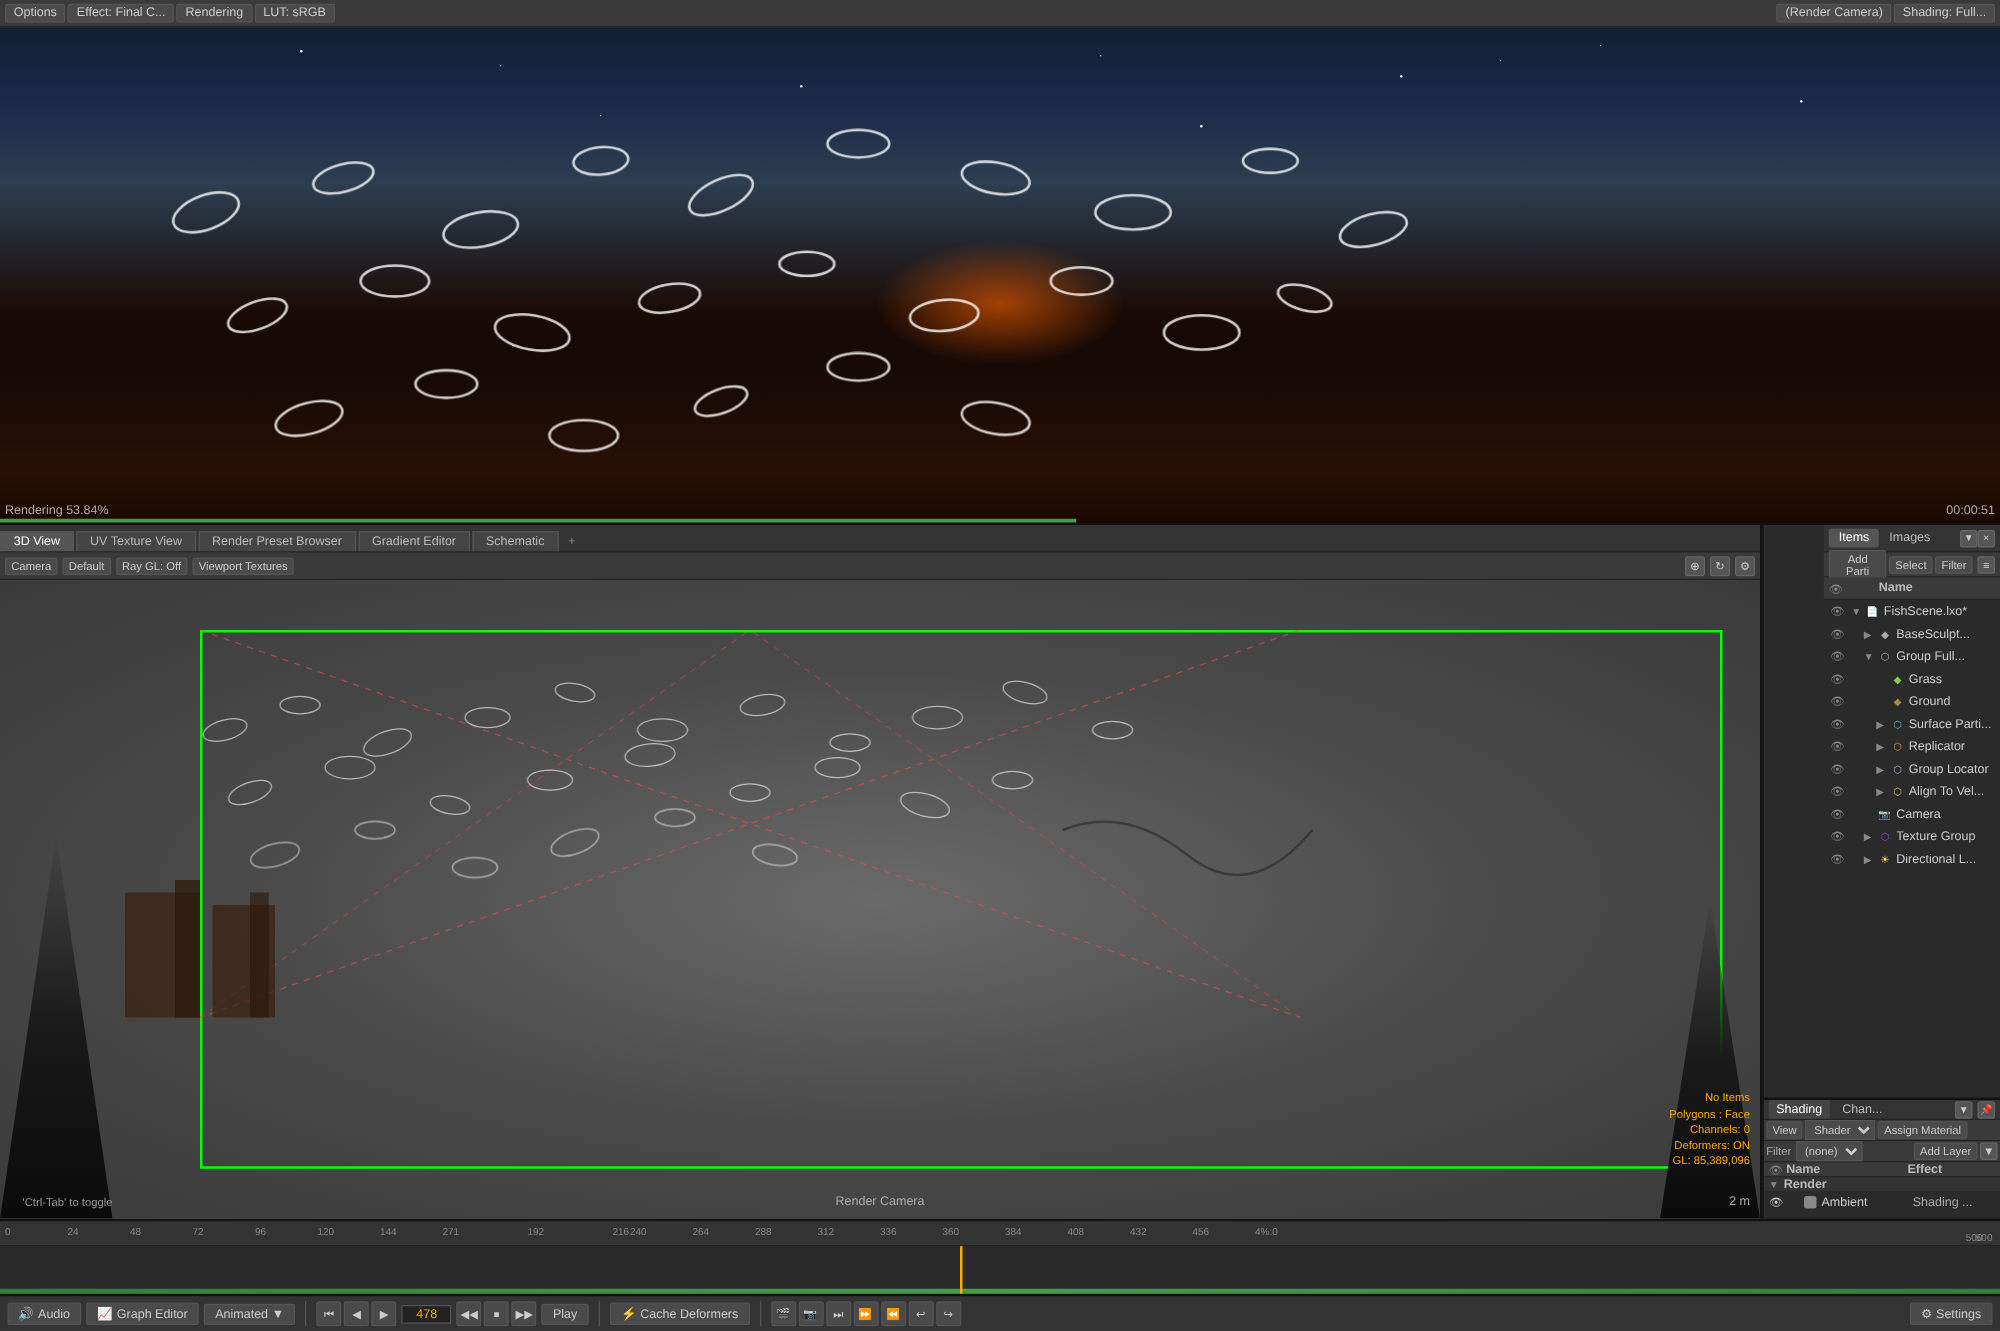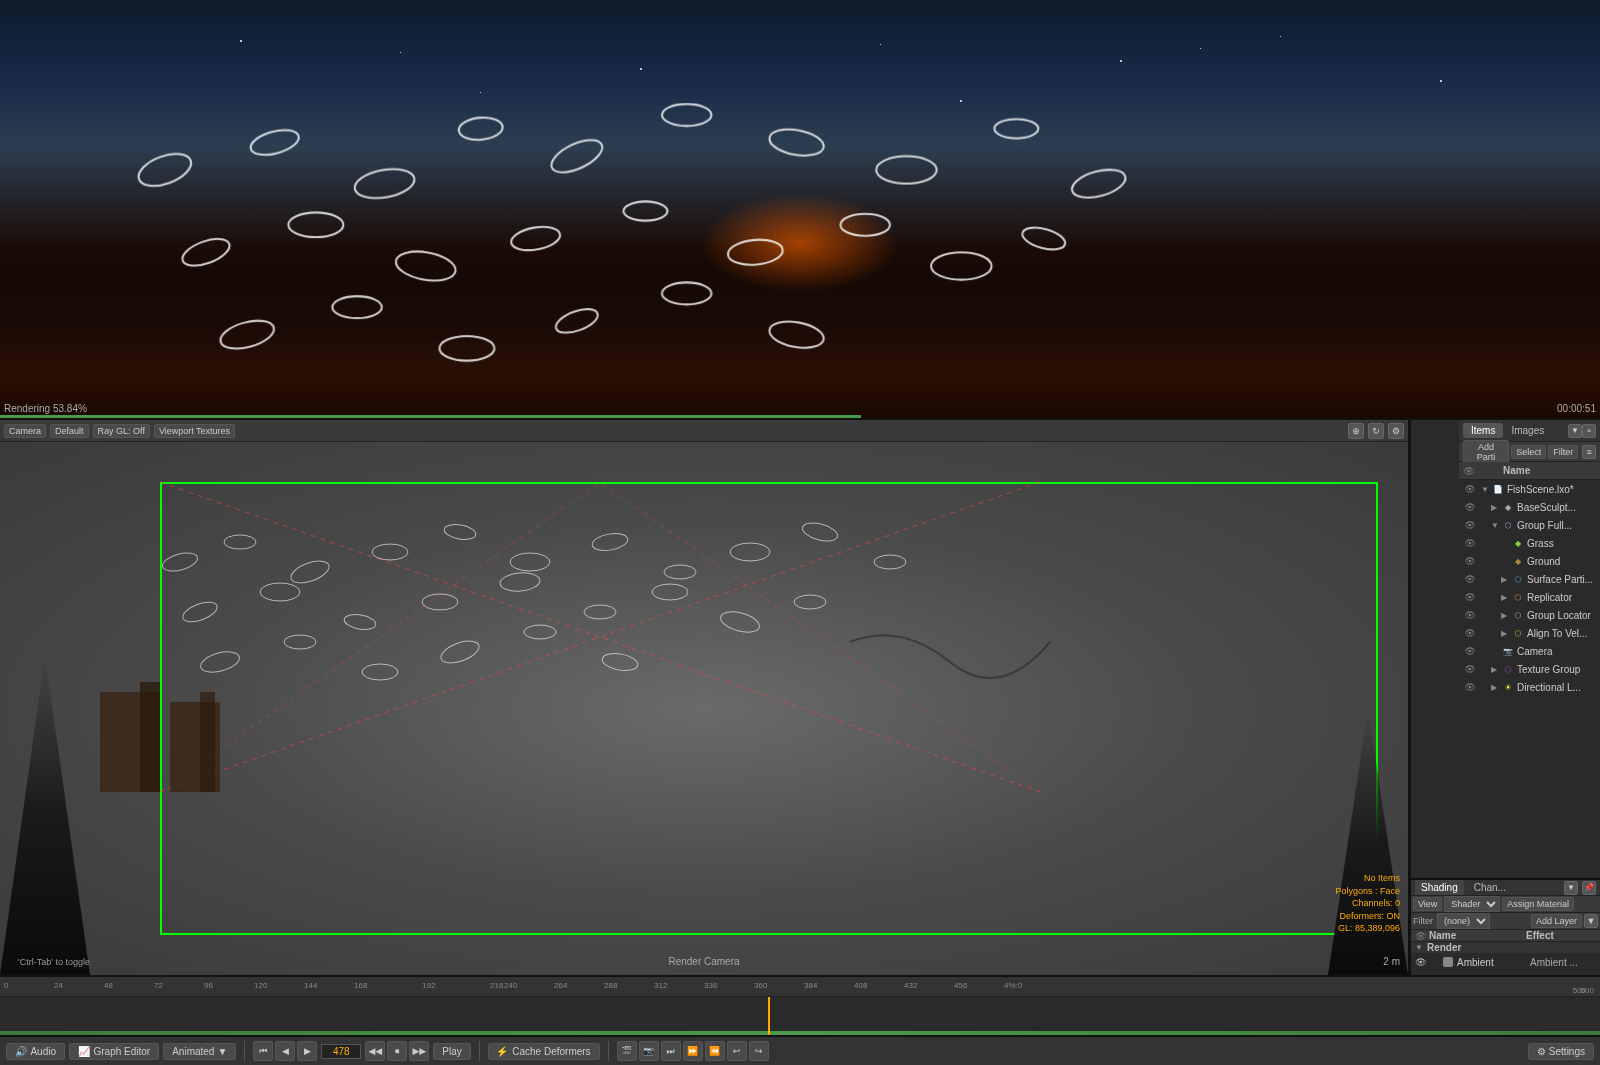--- a/index.html
+++ b/index.html
@@ -617,20 +617,29 @@
       left: 0;
       right: 0;
       height: 35%;
       background: linear-gradient(0deg, #1a0800 0%, #2a1005 30%, transparent 100%);
     }
   </style>
 </head>
 <body>
 
 <div class="render-viewport">
+  <div class="render-toolbar">
+    <button class="toolbar-btn">Options</button>
+    <button class="toolbar-btn">Effect: Final C...</button>
+    <button class="toolbar-btn">Rendering</button>
+    <button class="toolbar-btn">LUT: sRGB</button>
+    <span style="flex:1"></span>
+    <button class="toolbar-btn">(Render Camera)</button>
+    <button class="toolbar-btn">Shading: Full...</button>
+  </div>
 
   <div class="render-canvas">
 
     <div class="stars">
 
       <div class="star" style="width:2px;height:2px;top:5%;left:15%"></div>
       <div class="star" style="width:1px;height:1px;top:8%;left:25%"></div>
       <div class="star" style="width:2px;height:2px;top:12%;left:40%"></div>
       <div class="star" style="width:1px;height:1px;top:6%;left:55%"></div>
       <div class="star" style="width:2px;height:2px;top:10%;left:70%"></div>
@@ -682,20 +691,28 @@
 
   <div class="render-status">Rendering  53.84%</div>
   <div class="render-time">00:00:51</div>
   <div class="render-progress" style="width:53.84%"></div>
 </div>
 
 <div class="middle-section">
 
   <div class="viewport-3d">
 
+    <div class="viewport-tabs">
+      <div class="viewport-tab active">3D View</div>
+      <div class="viewport-tab">UV Texture View</div>
+      <div class="viewport-tab">Render Preset Browser</div>
+      <div class="viewport-tab">Gradient Editor</div>
+      <div class="viewport-tab">Schematic</div>
+      <div class="viewport-tab-add">+</div>
+    </div>
 
     <div class="viewport-3d-toolbar">
       <button class="small-btn">Camera</button>
       <button class="small-btn">Default</button>
       <button class="small-btn">Ray GL: Off</button>
       <button class="small-btn">Viewport Textures</button>
       <span style="flex:1"></span>
       <div class="corner-icon">⊕</div>
       <div class="corner-icon">↻</div>
       <div class="corner-icon">⚙</div>
@@ -942,21 +959,21 @@
           <span class="shader-section-label">Render</span>
         </div>
 
         <div style="overflow-y:auto;">
 
           <div class="shader-item">
             <div style="width:14px;font-size:9px;">👁</div>
             <span class="tree-indent" style="width:14px"></span>
             <div class="shader-color" style="background:#888888;"></div>
             <span class="shader-name">Ambient</span>
-            <span class="shader-effect">Ambient ...</span>
+            <span class="shader-effect">Shading ...</span>
           </div>
 
           <div class="shader-item">
 
             <span class="tree-indent" style="width:14px"></span>
 
             <span class="shader-name">Depth Out...</span>
             <span class="shader-effect">Depth</span>
           </div>
 
@@ -973,21 +990,21 @@
   <div class="timeline-ruler">
 
     <div style="position:relative;width:100%;height:16px;overflow:hidden;">
       <div class="ruler-mark" style="left:0px;">0</div>
       <div class="ruler-mark" style="left:50px;">24</div>
       <div class="ruler-mark" style="left:100px;">48</div>
       <div class="ruler-mark" style="left:150px;">72</div>
       <div class="ruler-mark" style="left:200px;">96</div>
       <div class="ruler-mark" style="left:250px;">120</div>
       <div class="ruler-mark" style="left:300px;">144</div>
-      <div class="ruler-mark" style="left:350px;">168</div>
+      <div class="ruler-mark" style="left:350px;">271</div>
       <div class="ruler-mark" style="left:400px;margin-left:18px;">192</div>
       <div class="ruler-mark" style="left:450px;margin-left:36px;">216</div>
       <div class="ruler-mark" style="left:500px;">240</div>
       <div class="ruler-mark" style="left:550px;">264</div>
       <div class="ruler-mark" style="left:600px;">288</div>
       <div class="ruler-mark" style="left:650px;">312</div>
       <div class="ruler-mark" style="left:700px;">336</div>
       <div class="ruler-mark" style="left:750px;">360</div>
       <div class="ruler-mark" style="left:800px;">384</div>
       <div class="ruler-mark" style="left:850px;">408</div>

